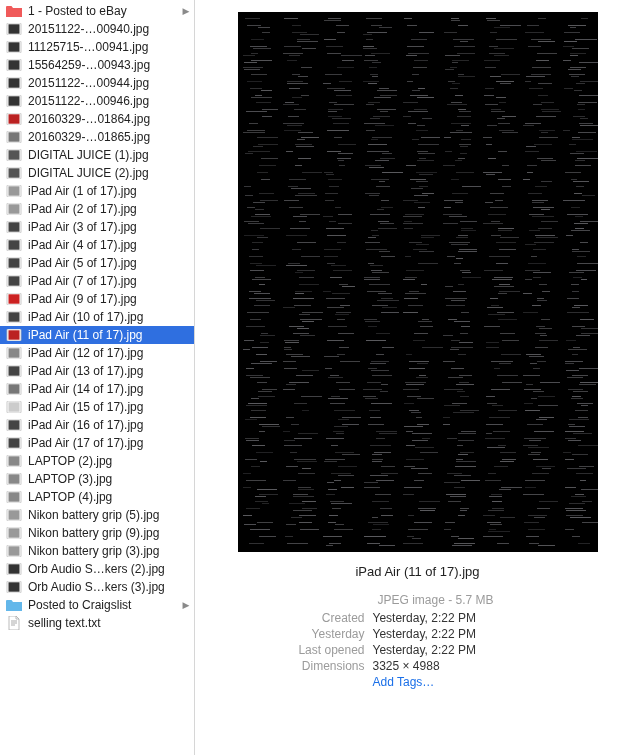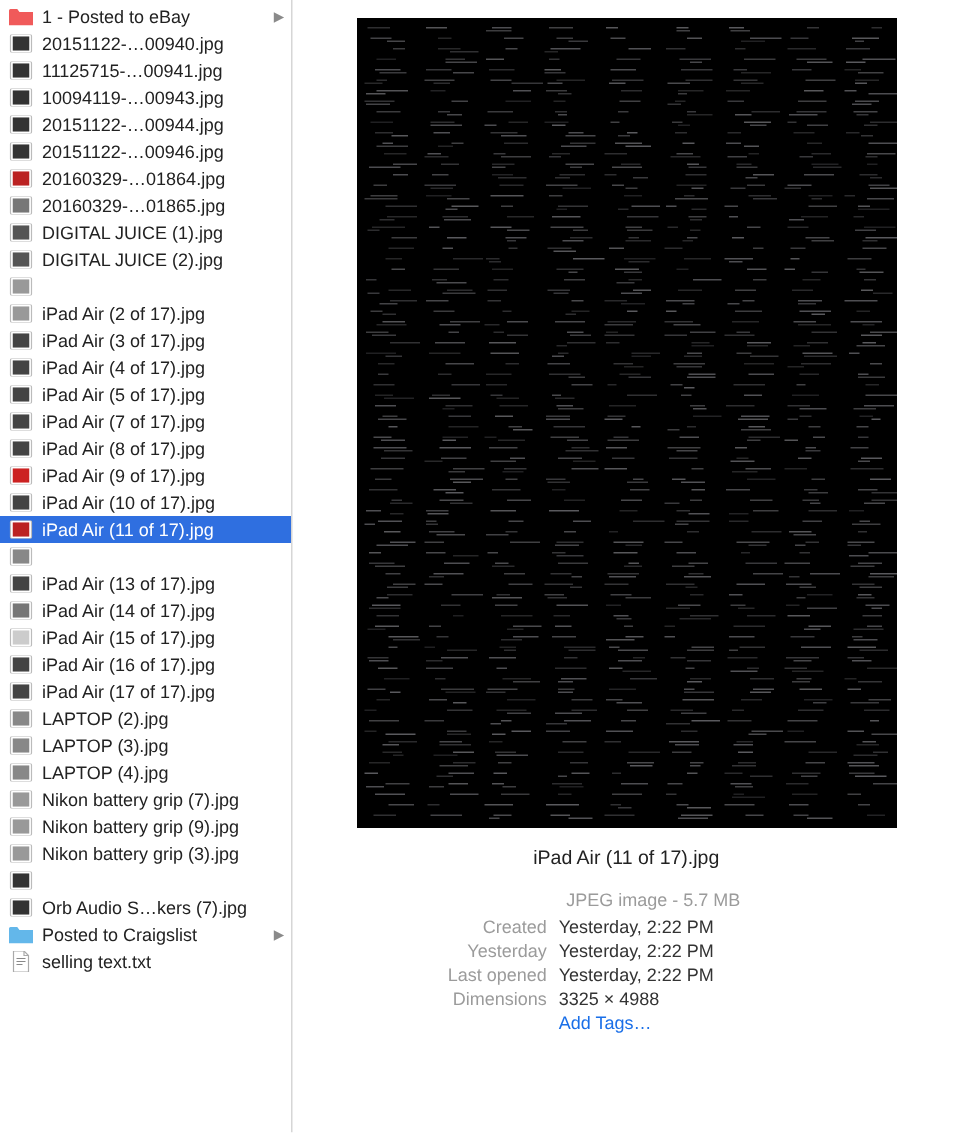--- a/index.html
+++ b/index.html
@@ -141,21 +141,21 @@
       </span>
       <span class="label">11125715-…00941.jpg</span>
     </div>
     <div class="row">
       <span class="icon">
         <svg width="16" height="12" viewBox="0 0 16 12">
           <rect x="1" y="0" width="14" height="12" rx="1" fill="#fff" stroke="#bbb" stroke-width="0.8"></rect>
           <rect x="2.5" y="1.3" width="11" height="9.4" fill="#333"></rect>
         </svg>
       </span>
-      <span class="label">10094119-…00943.jpg</span>
+      <span class="label">15564259-…00943.jpg</span>
     </div>
     <div class="row">
       <span class="icon">
         <svg width="16" height="12" viewBox="0 0 16 12">
           <rect x="1" y="0" width="14" height="12" rx="1" fill="#fff" stroke="#bbb" stroke-width="0.8"></rect>
           <rect x="2.5" y="1.3" width="11" height="9.4" fill="#333"></rect>
         </svg>
       </span>
       <span class="label">20151122-…00944.jpg</span>
     </div>
@@ -204,20 +204,21 @@
       </span>
       <span class="label">DIGITAL JUICE (2).jpg</span>
     </div>
     <div class="row">
       <span class="icon">
         <svg width="16" height="12" viewBox="0 0 16 12">
           <rect x="1" y="0" width="14" height="12" rx="1" fill="#fff" stroke="#bbb" stroke-width="0.8"></rect>
           <rect x="2.5" y="1.3" width="11" height="9.4" fill="#999"></rect>
         </svg>
       </span>
+      <span class="label">iPad Air (1 of 17).jpg</span>
     </div>
     <div class="row">
       <span class="icon">
         <svg width="16" height="12" viewBox="0 0 16 12">
           <rect x="1" y="0" width="14" height="12" rx="1" fill="#fff" stroke="#bbb" stroke-width="0.8"></rect>
           <rect x="2.5" y="1.3" width="11" height="9.4" fill="#999"></rect>
         </svg>
       </span>
       <span class="label">iPad Air (2 of 17).jpg</span>
     </div>
@@ -254,140 +255,132 @@
           <rect x="1" y="0" width="14" height="12" rx="1" fill="#fff" stroke="#bbb" stroke-width="0.8"></rect>
           <rect x="2.5" y="1.3" width="11" height="9.4" fill="#444"></rect>
         </svg>
       </span>
       <span class="label">iPad Air (7 of 17).jpg</span>
     </div>
     <div class="row">
       <span class="icon">
         <svg width="16" height="12" viewBox="0 0 16 12">
           <rect x="1" y="0" width="14" height="12" rx="1" fill="#fff" stroke="#bbb" stroke-width="0.8"></rect>
+          <rect x="2.5" y="1.3" width="11" height="9.4" fill="#c22"></rect>
+        </svg>
+      </span>
+      <span class="label">iPad Air (9 of 17).jpg</span>
+    </div>
+    <div class="row">
+      <span class="icon">
+        <svg width="16" height="12" viewBox="0 0 16 12">
+          <rect x="1" y="0" width="14" height="12" rx="1" fill="#fff" stroke="#bbb" stroke-width="0.8"></rect>
           <rect x="2.5" y="1.3" width="11" height="9.4" fill="#444"></rect>
         </svg>
       </span>
-      <span class="label">iPad Air (8 of 17).jpg</span>
-    </div>
-    <div class="row">
-      <span class="icon">
-        <svg width="16" height="12" viewBox="0 0 16 12">
-          <rect x="1" y="0" width="14" height="12" rx="1" fill="#fff" stroke="#bbb" stroke-width="0.8"></rect>
-          <rect x="2.5" y="1.3" width="11" height="9.4" fill="#c22"></rect>
-        </svg>
-      </span>
-      <span class="label">iPad Air (9 of 17).jpg</span>
+      <span class="label">iPad Air (10 of 17).jpg</span>
+    </div>
+    <div class="row selected">
+      <span class="icon">
+        <svg width="16" height="12" viewBox="0 0 16 12">
+          <rect x="1" y="0" width="14" height="12" rx="1" fill="#fff" stroke="#bbb" stroke-width="0.8"></rect>
+          <rect x="2.5" y="1.3" width="11" height="9.4" fill="#b22"></rect>
+        </svg>
+      </span>
+      <span class="label">iPad Air (11 of 17).jpg</span>
+    </div>
+    <div class="row">
+      <span class="icon">
+        <svg width="16" height="12" viewBox="0 0 16 12">
+          <rect x="1" y="0" width="14" height="12" rx="1" fill="#fff" stroke="#bbb" stroke-width="0.8"></rect>
+          <rect x="2.5" y="1.3" width="11" height="9.4" fill="#888"></rect>
+        </svg>
+      </span>
+      <span class="label">iPad Air (12 of 17).jpg</span>
     </div>
     <div class="row">
       <span class="icon">
         <svg width="16" height="12" viewBox="0 0 16 12">
           <rect x="1" y="0" width="14" height="12" rx="1" fill="#fff" stroke="#bbb" stroke-width="0.8"></rect>
           <rect x="2.5" y="1.3" width="11" height="9.4" fill="#444"></rect>
         </svg>
       </span>
-      <span class="label">iPad Air (10 of 17).jpg</span>
-    </div>
-    <div class="row selected">
-      <span class="icon">
-        <svg width="16" height="12" viewBox="0 0 16 12">
-          <rect x="1" y="0" width="14" height="12" rx="1" fill="#fff" stroke="#bbb" stroke-width="0.8"></rect>
-          <rect x="2.5" y="1.3" width="11" height="9.4" fill="#b22"></rect>
-        </svg>
-      </span>
-      <span class="label">iPad Air (11 of 17).jpg</span>
+      <span class="label">iPad Air (13 of 17).jpg</span>
+    </div>
+    <div class="row">
+      <span class="icon">
+        <svg width="16" height="12" viewBox="0 0 16 12">
+          <rect x="1" y="0" width="14" height="12" rx="1" fill="#fff" stroke="#bbb" stroke-width="0.8"></rect>
+          <rect x="2.5" y="1.3" width="11" height="9.4" fill="#777"></rect>
+        </svg>
+      </span>
+      <span class="label">iPad Air (14 of 17).jpg</span>
+    </div>
+    <div class="row">
+      <span class="icon">
+        <svg width="16" height="12" viewBox="0 0 16 12">
+          <rect x="1" y="0" width="14" height="12" rx="1" fill="#fff" stroke="#bbb" stroke-width="0.8"></rect>
+          <rect x="2.5" y="1.3" width="11" height="9.4" fill="#ccc"></rect>
+        </svg>
+      </span>
+      <span class="label">iPad Air (15 of 17).jpg</span>
+    </div>
+    <div class="row">
+      <span class="icon">
+        <svg width="16" height="12" viewBox="0 0 16 12">
+          <rect x="1" y="0" width="14" height="12" rx="1" fill="#fff" stroke="#bbb" stroke-width="0.8"></rect>
+          <rect x="2.5" y="1.3" width="11" height="9.4" fill="#444"></rect>
+        </svg>
+      </span>
+      <span class="label">iPad Air (16 of 17).jpg</span>
+    </div>
+    <div class="row">
+      <span class="icon">
+        <svg width="16" height="12" viewBox="0 0 16 12">
+          <rect x="1" y="0" width="14" height="12" rx="1" fill="#fff" stroke="#bbb" stroke-width="0.8"></rect>
+          <rect x="2.5" y="1.3" width="11" height="9.4" fill="#444"></rect>
+        </svg>
+      </span>
+      <span class="label">iPad Air (17 of 17).jpg</span>
     </div>
     <div class="row">
       <span class="icon">
         <svg width="16" height="12" viewBox="0 0 16 12">
           <rect x="1" y="0" width="14" height="12" rx="1" fill="#fff" stroke="#bbb" stroke-width="0.8"></rect>
           <rect x="2.5" y="1.3" width="11" height="9.4" fill="#888"></rect>
         </svg>
       </span>
-    </div>
-    <div class="row">
-      <span class="icon">
-        <svg width="16" height="12" viewBox="0 0 16 12">
-          <rect x="1" y="0" width="14" height="12" rx="1" fill="#fff" stroke="#bbb" stroke-width="0.8"></rect>
-          <rect x="2.5" y="1.3" width="11" height="9.4" fill="#444"></rect>
-        </svg>
-      </span>
-      <span class="label">iPad Air (13 of 17).jpg</span>
-    </div>
-    <div class="row">
-      <span class="icon">
-        <svg width="16" height="12" viewBox="0 0 16 12">
-          <rect x="1" y="0" width="14" height="12" rx="1" fill="#fff" stroke="#bbb" stroke-width="0.8"></rect>
-          <rect x="2.5" y="1.3" width="11" height="9.4" fill="#777"></rect>
-        </svg>
-      </span>
-      <span class="label">iPad Air (14 of 17).jpg</span>
-    </div>
-    <div class="row">
-      <span class="icon">
-        <svg width="16" height="12" viewBox="0 0 16 12">
-          <rect x="1" y="0" width="14" height="12" rx="1" fill="#fff" stroke="#bbb" stroke-width="0.8"></rect>
-          <rect x="2.5" y="1.3" width="11" height="9.4" fill="#ccc"></rect>
-        </svg>
-      </span>
-      <span class="label">iPad Air (15 of 17).jpg</span>
-    </div>
-    <div class="row">
-      <span class="icon">
-        <svg width="16" height="12" viewBox="0 0 16 12">
-          <rect x="1" y="0" width="14" height="12" rx="1" fill="#fff" stroke="#bbb" stroke-width="0.8"></rect>
-          <rect x="2.5" y="1.3" width="11" height="9.4" fill="#444"></rect>
-        </svg>
-      </span>
-      <span class="label">iPad Air (16 of 17).jpg</span>
-    </div>
-    <div class="row">
-      <span class="icon">
-        <svg width="16" height="12" viewBox="0 0 16 12">
-          <rect x="1" y="0" width="14" height="12" rx="1" fill="#fff" stroke="#bbb" stroke-width="0.8"></rect>
-          <rect x="2.5" y="1.3" width="11" height="9.4" fill="#444"></rect>
-        </svg>
-      </span>
-      <span class="label">iPad Air (17 of 17).jpg</span>
+      <span class="label">LAPTOP (2).jpg</span>
     </div>
     <div class="row">
       <span class="icon">
         <svg width="16" height="12" viewBox="0 0 16 12">
           <rect x="1" y="0" width="14" height="12" rx="1" fill="#fff" stroke="#bbb" stroke-width="0.8"></rect>
           <rect x="2.5" y="1.3" width="11" height="9.4" fill="#888"></rect>
         </svg>
       </span>
-      <span class="label">LAPTOP (2).jpg</span>
+      <span class="label">LAPTOP (3).jpg</span>
     </div>
     <div class="row">
       <span class="icon">
         <svg width="16" height="12" viewBox="0 0 16 12">
           <rect x="1" y="0" width="14" height="12" rx="1" fill="#fff" stroke="#bbb" stroke-width="0.8"></rect>
           <rect x="2.5" y="1.3" width="11" height="9.4" fill="#888"></rect>
         </svg>
       </span>
-      <span class="label">LAPTOP (3).jpg</span>
-    </div>
-    <div class="row">
-      <span class="icon">
-        <svg width="16" height="12" viewBox="0 0 16 12">
-          <rect x="1" y="0" width="14" height="12" rx="1" fill="#fff" stroke="#bbb" stroke-width="0.8"></rect>
-          <rect x="2.5" y="1.3" width="11" height="9.4" fill="#888"></rect>
-        </svg>
-      </span>
       <span class="label">LAPTOP (4).jpg</span>
     </div>
     <div class="row">
       <span class="icon">
         <svg width="16" height="12" viewBox="0 0 16 12">
           <rect x="1" y="0" width="14" height="12" rx="1" fill="#fff" stroke="#bbb" stroke-width="0.8"></rect>
           <rect x="2.5" y="1.3" width="11" height="9.4" fill="#999"></rect>
         </svg>
       </span>
-      <span class="label">Nikon battery grip (7).jpg</span>
+      <span class="label">Nikon battery grip (5).jpg</span>
     </div>
     <div class="row">
       <span class="icon">
         <svg width="16" height="12" viewBox="0 0 16 12">
           <rect x="1" y="0" width="14" height="12" rx="1" fill="#fff" stroke="#bbb" stroke-width="0.8"></rect>
           <rect x="2.5" y="1.3" width="11" height="9.4" fill="#999"></rect>
         </svg>
       </span>
       <span class="label">Nikon battery grip (9).jpg</span>
     </div>
@@ -400,29 +393,30 @@
       </span>
       <span class="label">Nikon battery grip (3).jpg</span>
     </div>
     <div class="row">
       <span class="icon">
         <svg width="16" height="12" viewBox="0 0 16 12">
           <rect x="1" y="0" width="14" height="12" rx="1" fill="#fff" stroke="#bbb" stroke-width="0.8"></rect>
           <rect x="2.5" y="1.3" width="11" height="9.4" fill="#333"></rect>
         </svg>
       </span>
+      <span class="label">Orb Audio S…kers (2).jpg</span>
     </div>
     <div class="row">
       <span class="icon">
         <svg width="16" height="12" viewBox="0 0 16 12">
           <rect x="1" y="0" width="14" height="12" rx="1" fill="#fff" stroke="#bbb" stroke-width="0.8"></rect>
           <rect x="2.5" y="1.3" width="11" height="9.4" fill="#333"></rect>
         </svg>
       </span>
-      <span class="label">Orb Audio S…kers (7).jpg</span>
+      <span class="label">Orb Audio S…kers (3).jpg</span>
     </div>
     <div class="row">
       <span class="icon">
         <svg width="16" height="12" viewBox="0 0 16 12">
           <path d="M0 2 L0 12 L16 12 L16 3 L7 3 L5.5 1 L1 1 Q0 1 0 2 Z" fill="#63b7ea"></path>
         </svg>
       </span>
       <span class="label">Posted to Craigslist</span>
       <span class="disclosure">▶</span>
     </div>

